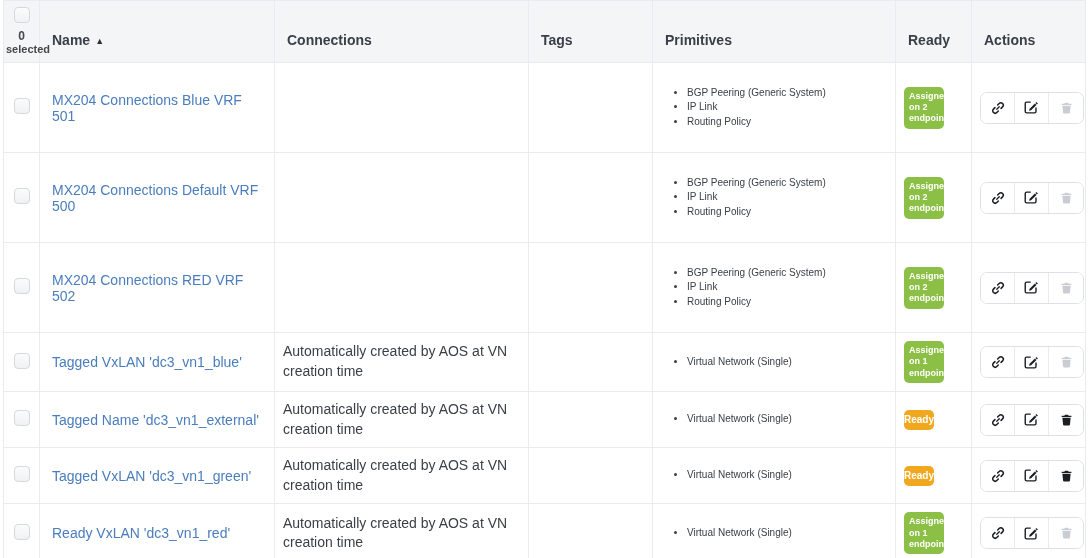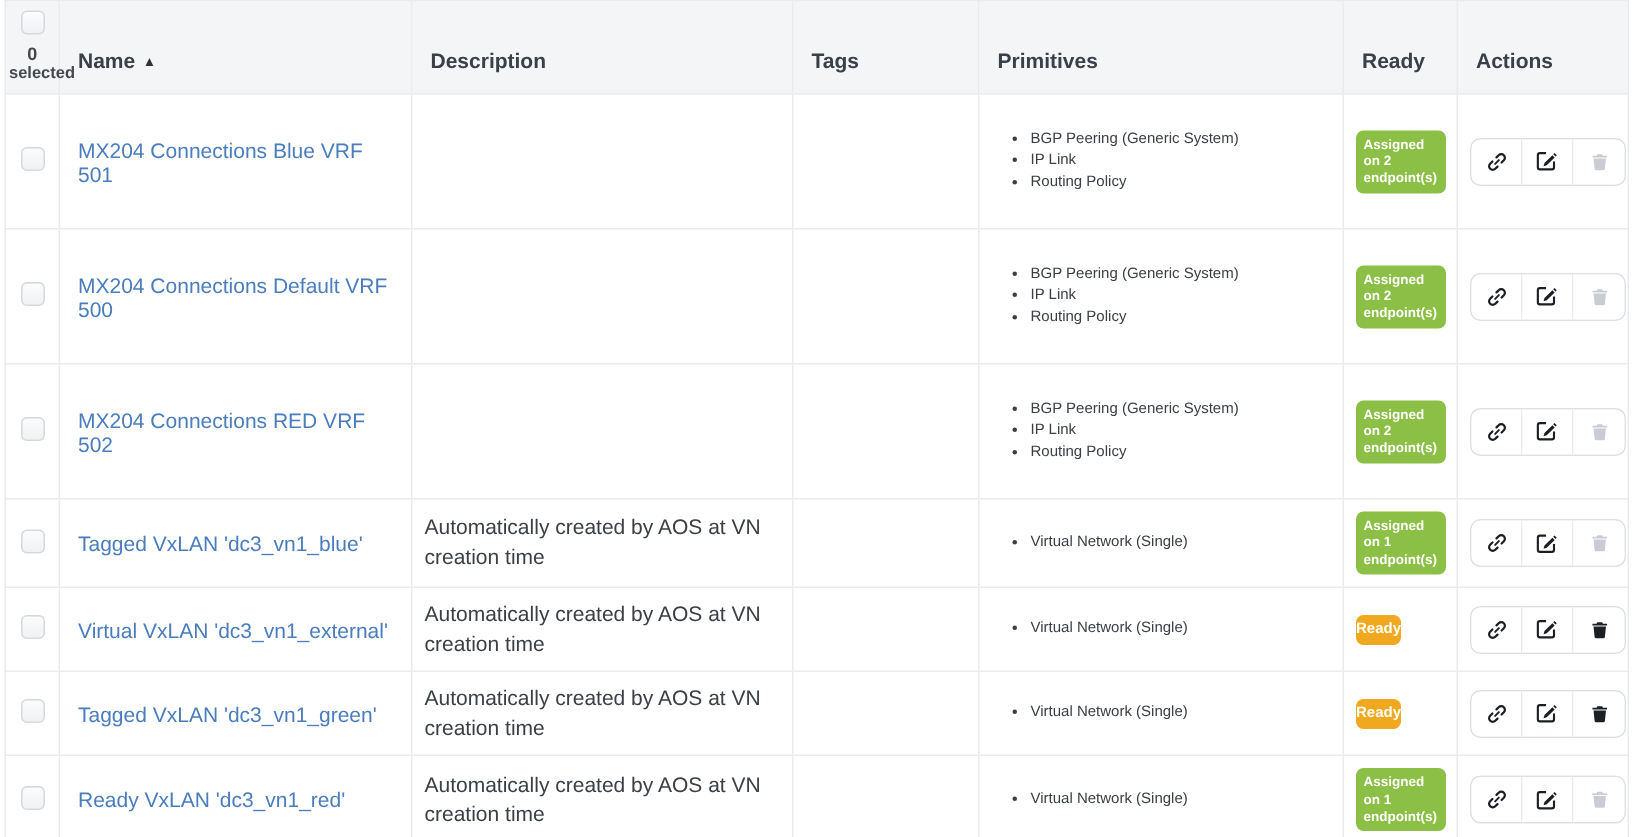--- a/index.html
+++ b/index.html
@@ -31,21 +31,21 @@
   td.name-td { padding-left: 12px; }
   a.name-link { color: #4a7dbd; text-decoration: none; font-size: 14px; cursor: pointer; }
 
   td.desc-td { line-height: 1.4; color: #3b4046; }
 
   ul.prim-list { margin: 0 0 0 6px; padding-left: 20px; line-height: 1.45; color: #3b4046; }
   ul.prim-list li { font-size: 10px; }
 
   .badge { display: inline-block; color: #fff; font-weight: 700; border-radius: 5px;
     text-align: left; }
-  .badge.block { width: 60px; font-size: 9px; line-height: 1.25; padding: 4px 5px; }
+  .badge.block { width: 40px; font-size: 9px; line-height: 1.25; padding: 4px 5px; }
   .badge.pill { font-size: 10px; padding: 5px 0; line-height: 1; }
 
   .action-group { display: inline-flex; border: 1px solid #dde1e6; border-radius: 7px;
     overflow: hidden; background: #fff; }
   .abtn { width: 34px; height: 30px; display: flex; align-items: center; justify-content: center;
     background: #fff; border: none; border-right: 1px solid #e8ebee; color: #1b1e22;
     cursor: pointer; padding: 0; }
   .abtn:last-child { border-right: none; }
   .abtn.disabled { color: #c9cdd3; cursor: default; }
   .abtn svg { display: block; }
@@ -84,21 +84,21 @@
   <thead>
     <tr>
       <th class="sel-th">
         <span class="cbx"></span>
         <div class="sel-count">0</div>
         <div class="sel-label">selected</div>
       </th>
       <th>
         <span>Name</span><span class="sort-arrow">▲</span>
       </th>
-      <th>Description</th>
+      <th>Connections</th>
       <th>Tags</th>
       <th>Primitives</th>
       <th>Ready</th>
       <th>Actions</th>
     </tr>
   </thead>
   <tbody>
 
     <tr class="tall">
       <td class="sel-td"><span class="cbx"></span></td>
@@ -221,21 +221,21 @@
         <button class="abtn disabled">
               <svg viewBox="0 0 16 16" width="13" height="14">
                 <use href="#i-trash"></use>
               </svg>
             </button>
       </span></td>
     </tr>
 
     <tr class="short">
       <td class="sel-td"><span class="cbx"></span></td>
-      <td class="name-td"><a class="name-link">Virtual VxLAN 'dc3_vn1_external'</a></td>
+      <td class="name-td"><a class="name-link">Tagged Name 'dc3_vn1_external'</a></td>
       <td class="desc-td">Automatically created by AOS at VN creation time</td>
       <td></td>
       <td>
           <ul class="prim-list">
         <li>Virtual Network (Single)</li>
       </ul>
         </td>
       <td><span class="badge pill" style="background: rgb(240, 168, 30);">Ready</span></td>
       <td><span class="action-group">
         <button class="abtn">

